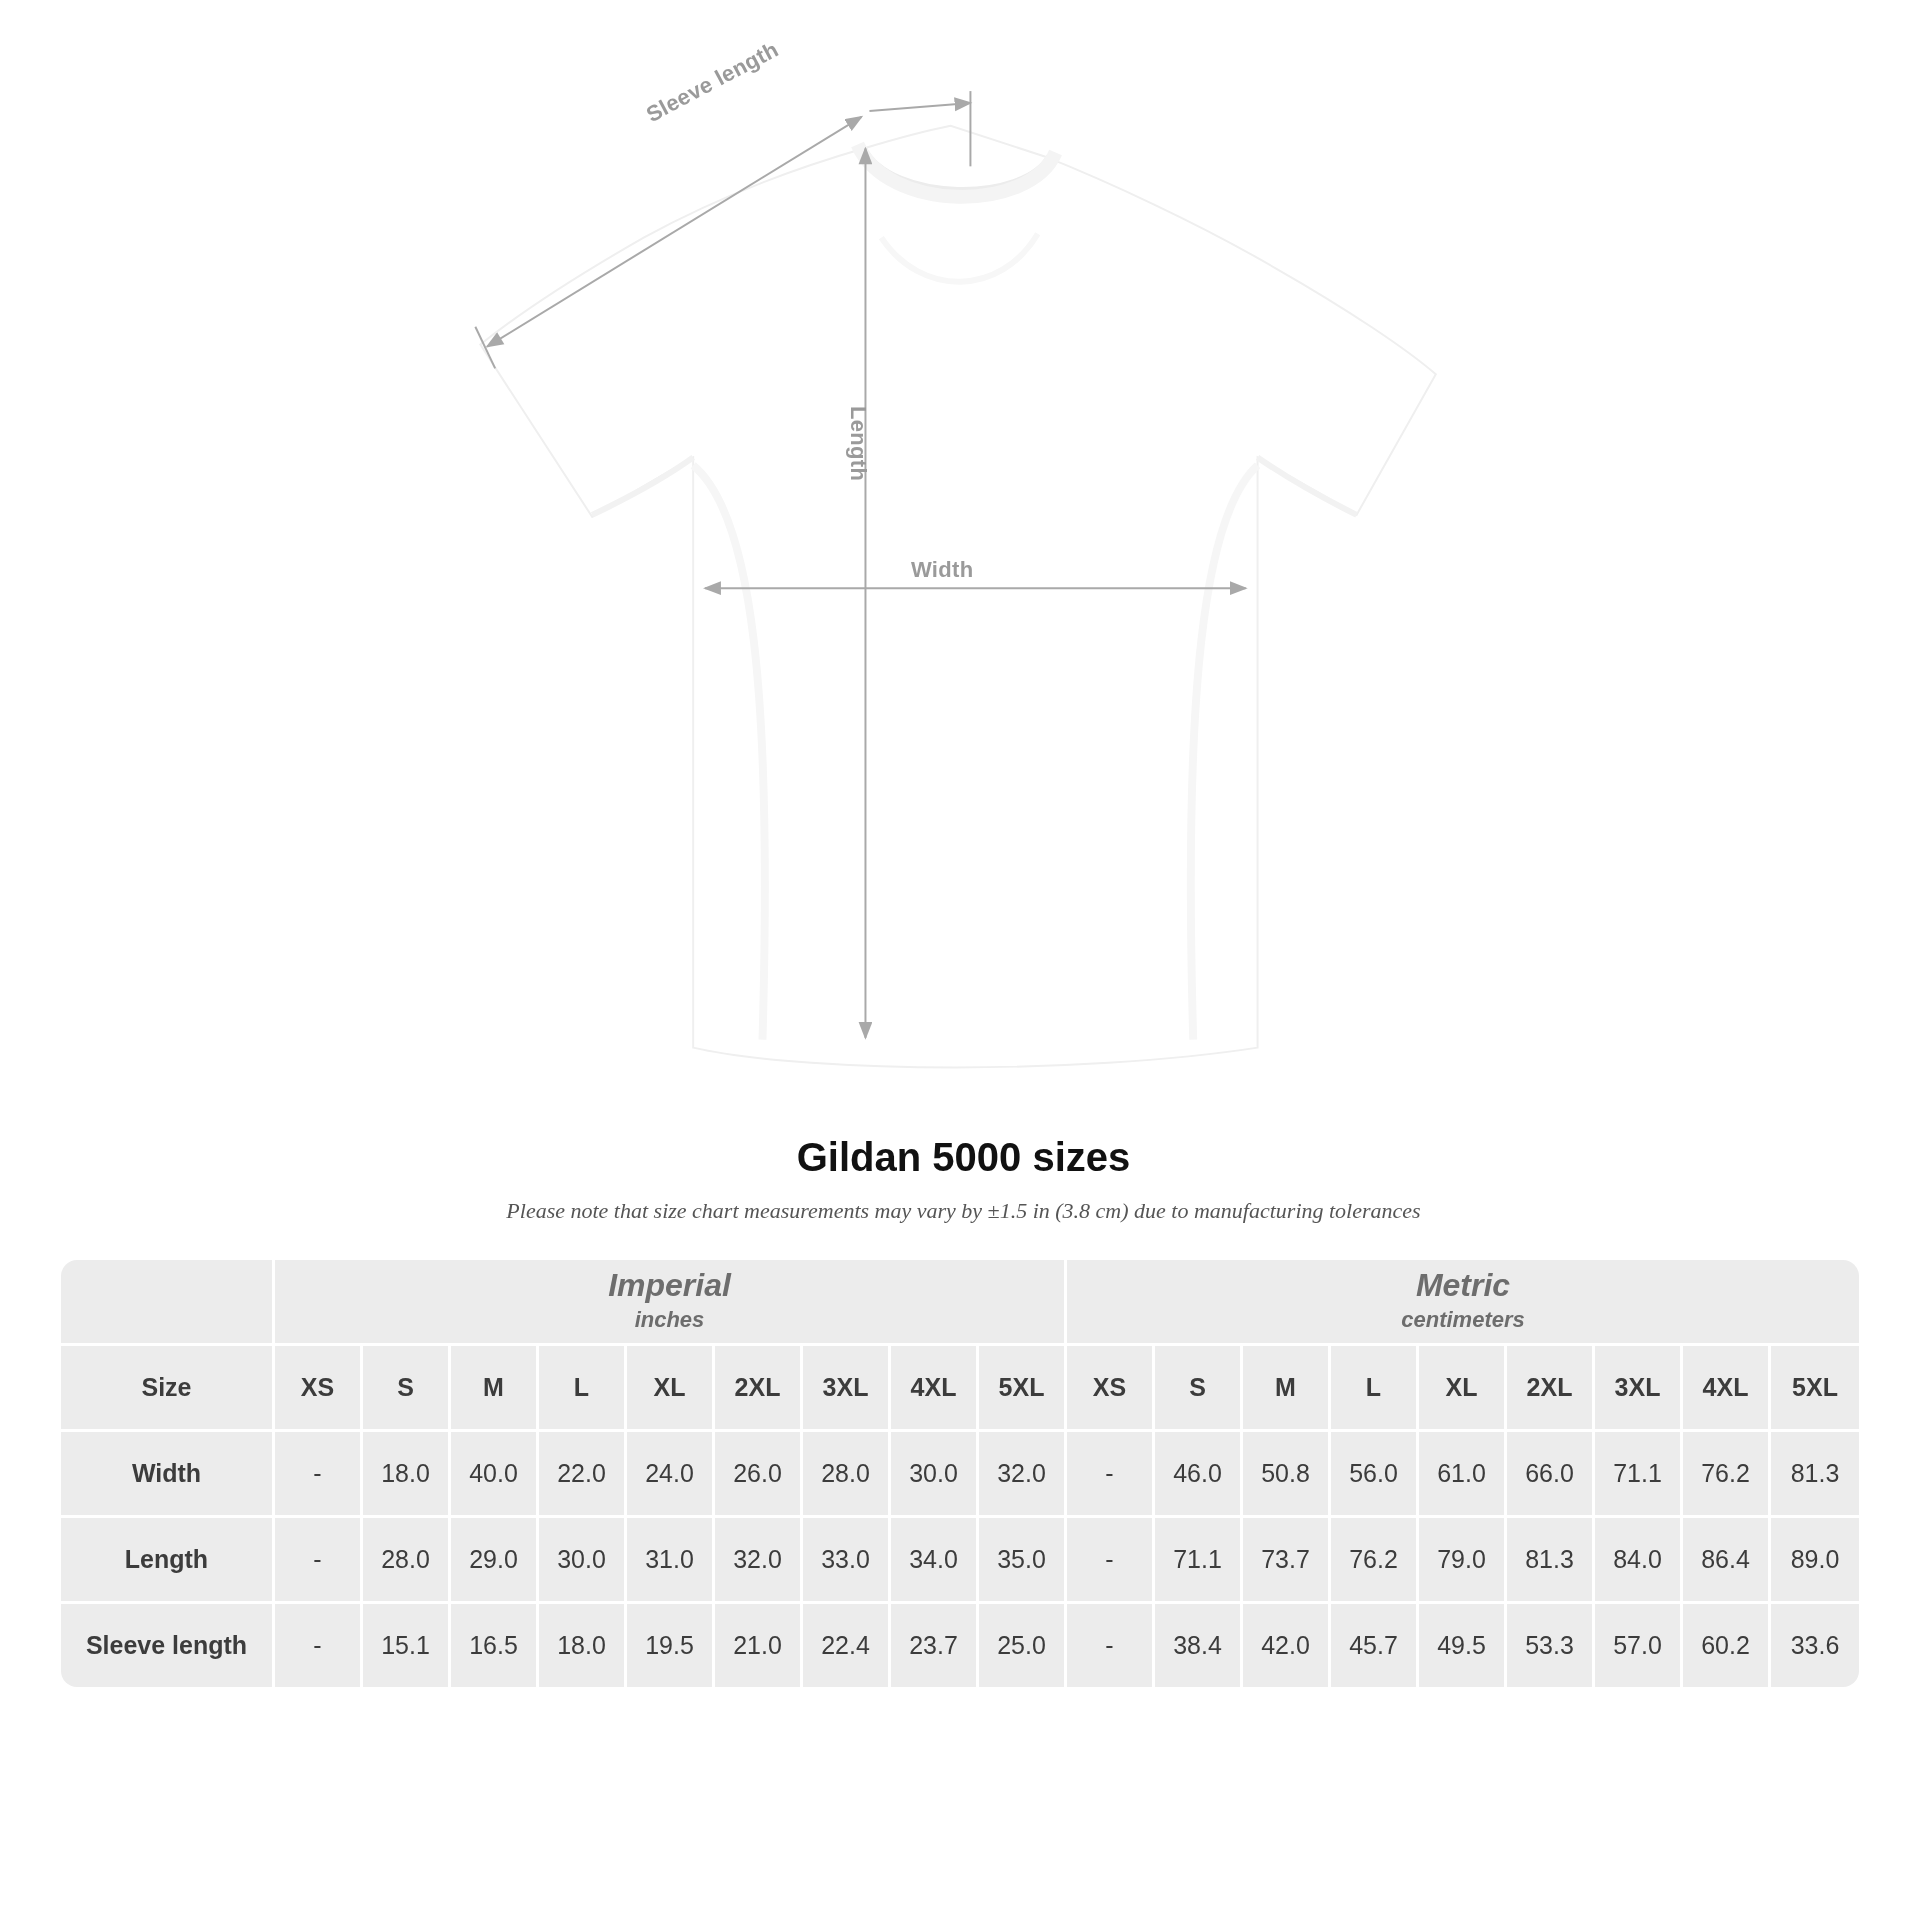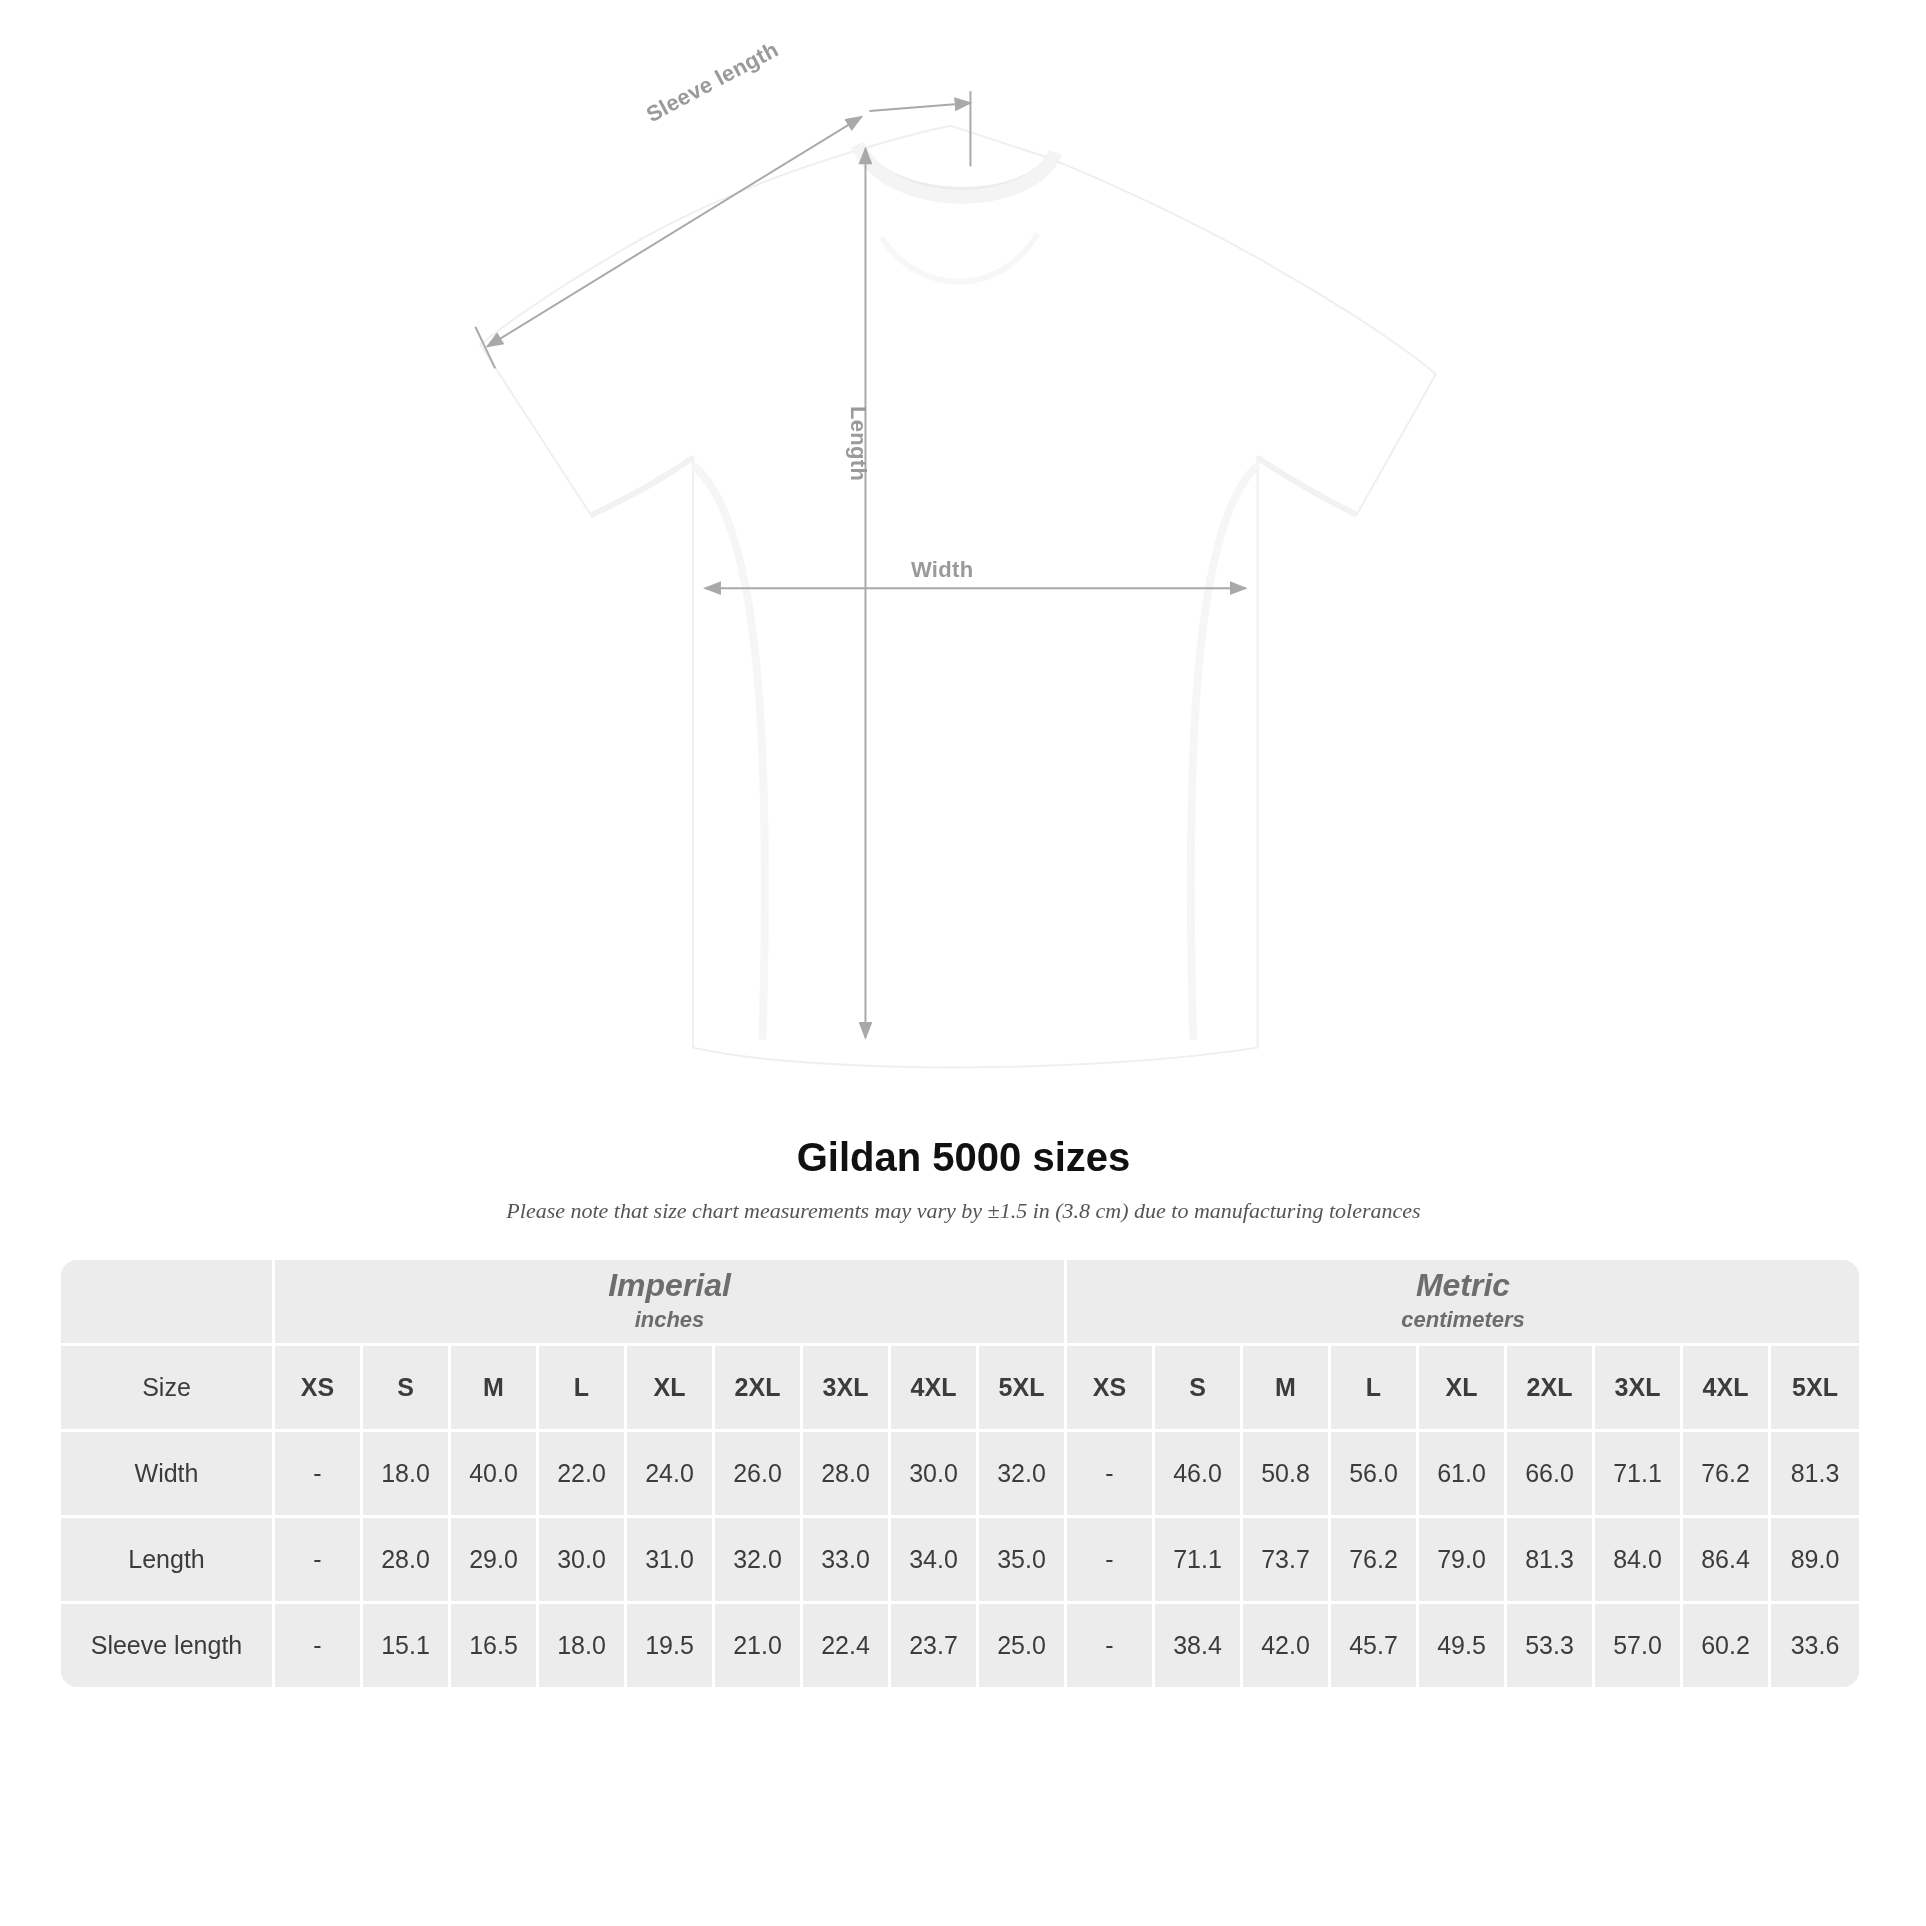--- a/index.html
+++ b/index.html
@@ -116,21 +116,21 @@
     line-height: 1.15;
   }
   .unit-header .unit-sub {
     font-size: 22px;
     font-style: italic;
     color: #6d6d6d;
     line-height: 1.45;
   }
 
   .row-header {
-    font-weight: normal;
+    font-weight: bold;
     color: #2e2e2e;
     font-size: 26px;
   }
   .col-header {
     font-weight: bold;
     color: #2e2e2e;
     font-size: 25px;
   }
   .corner-blank { background: #ececec; }
 </style>

